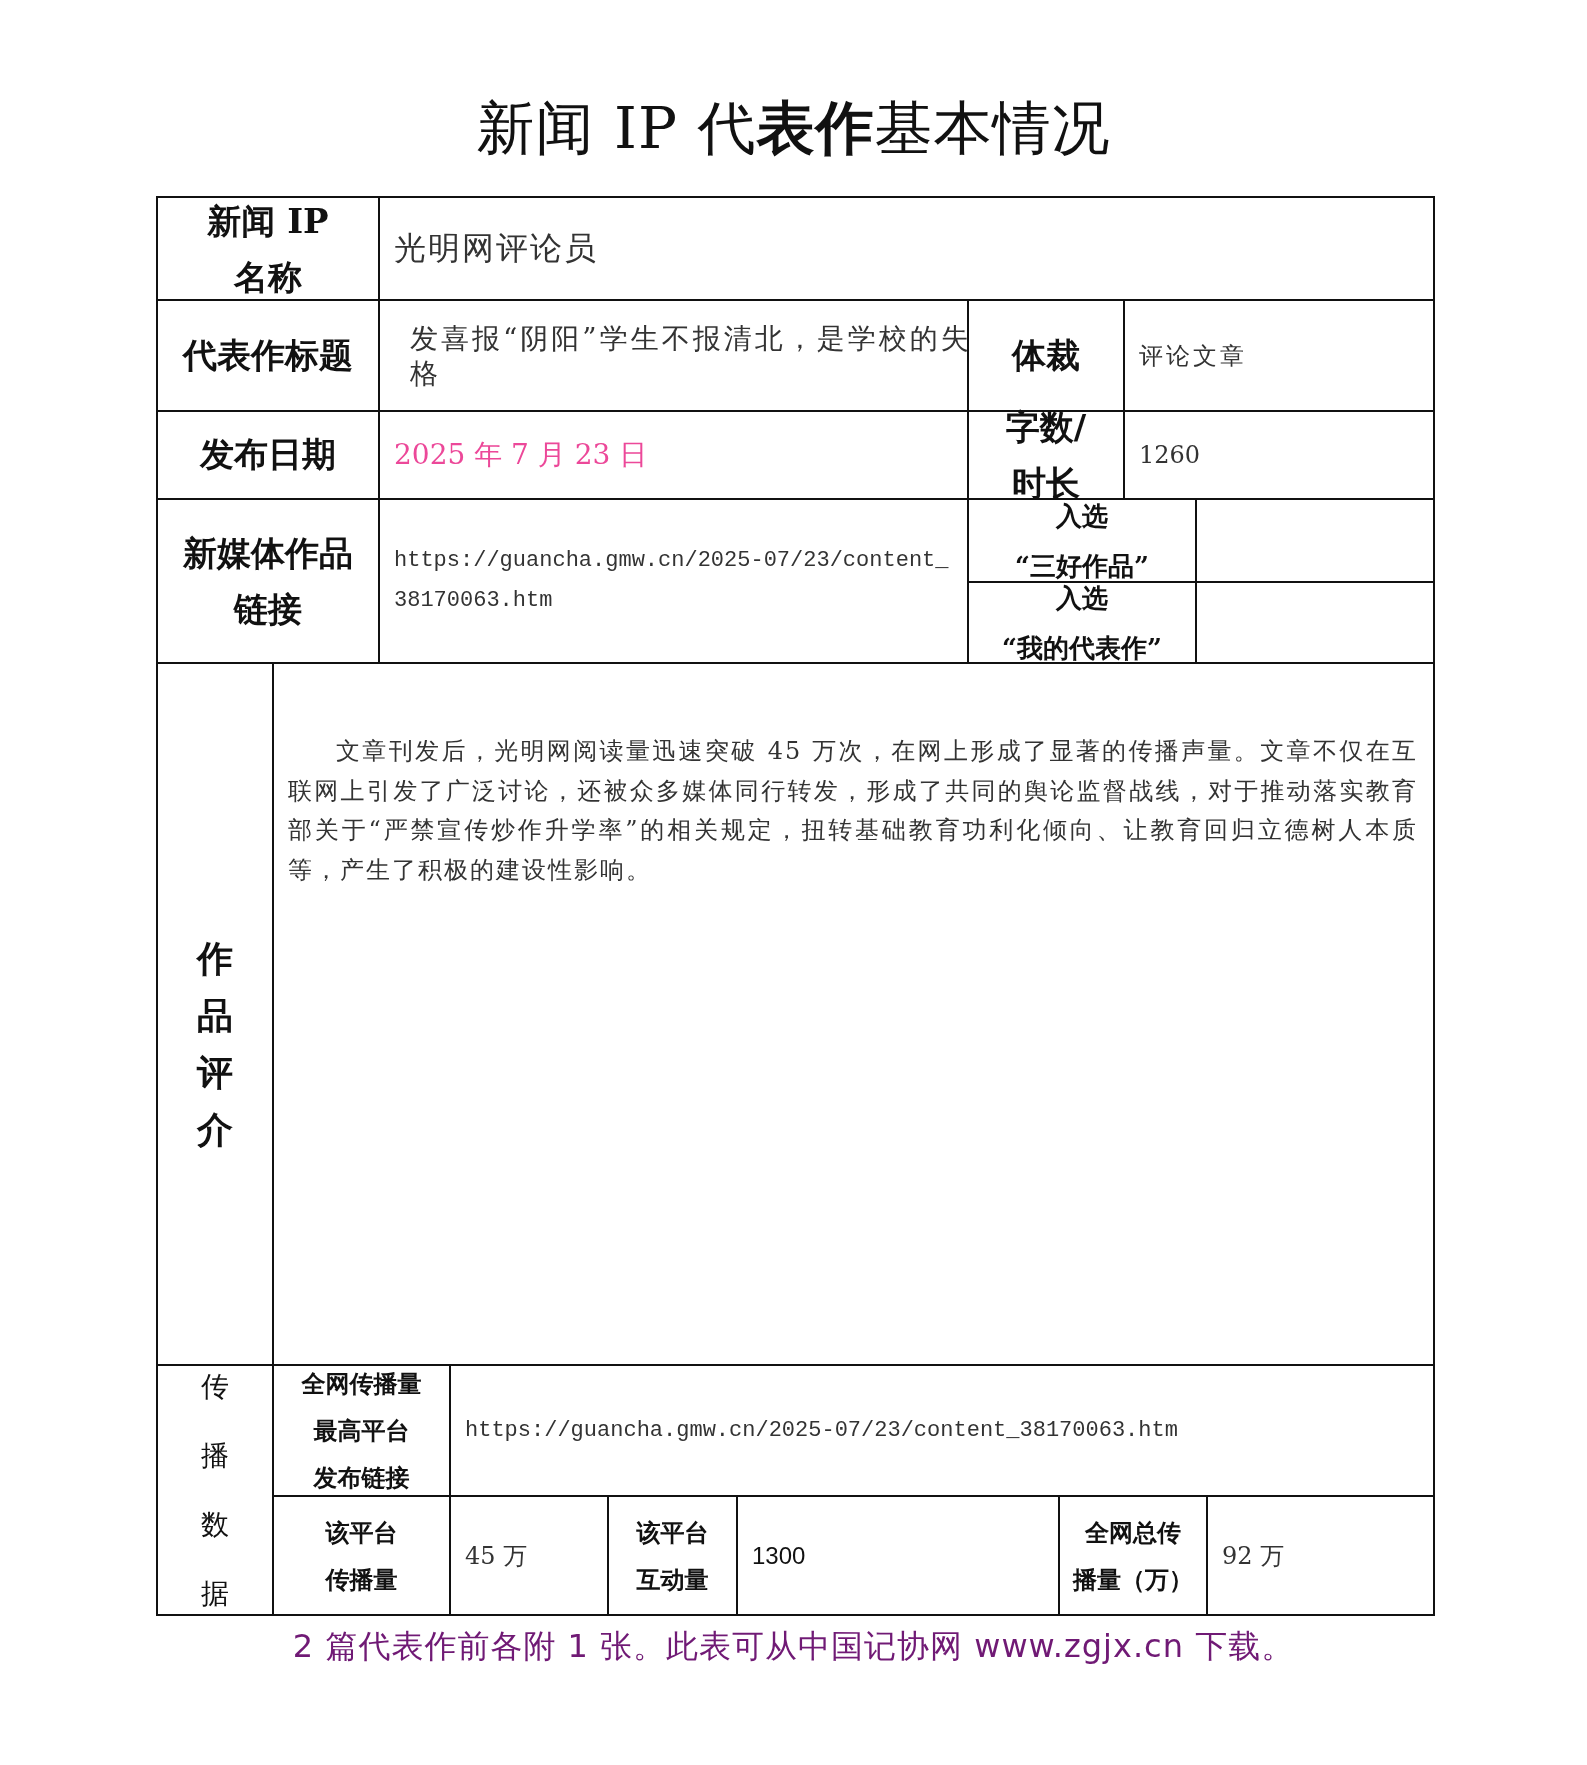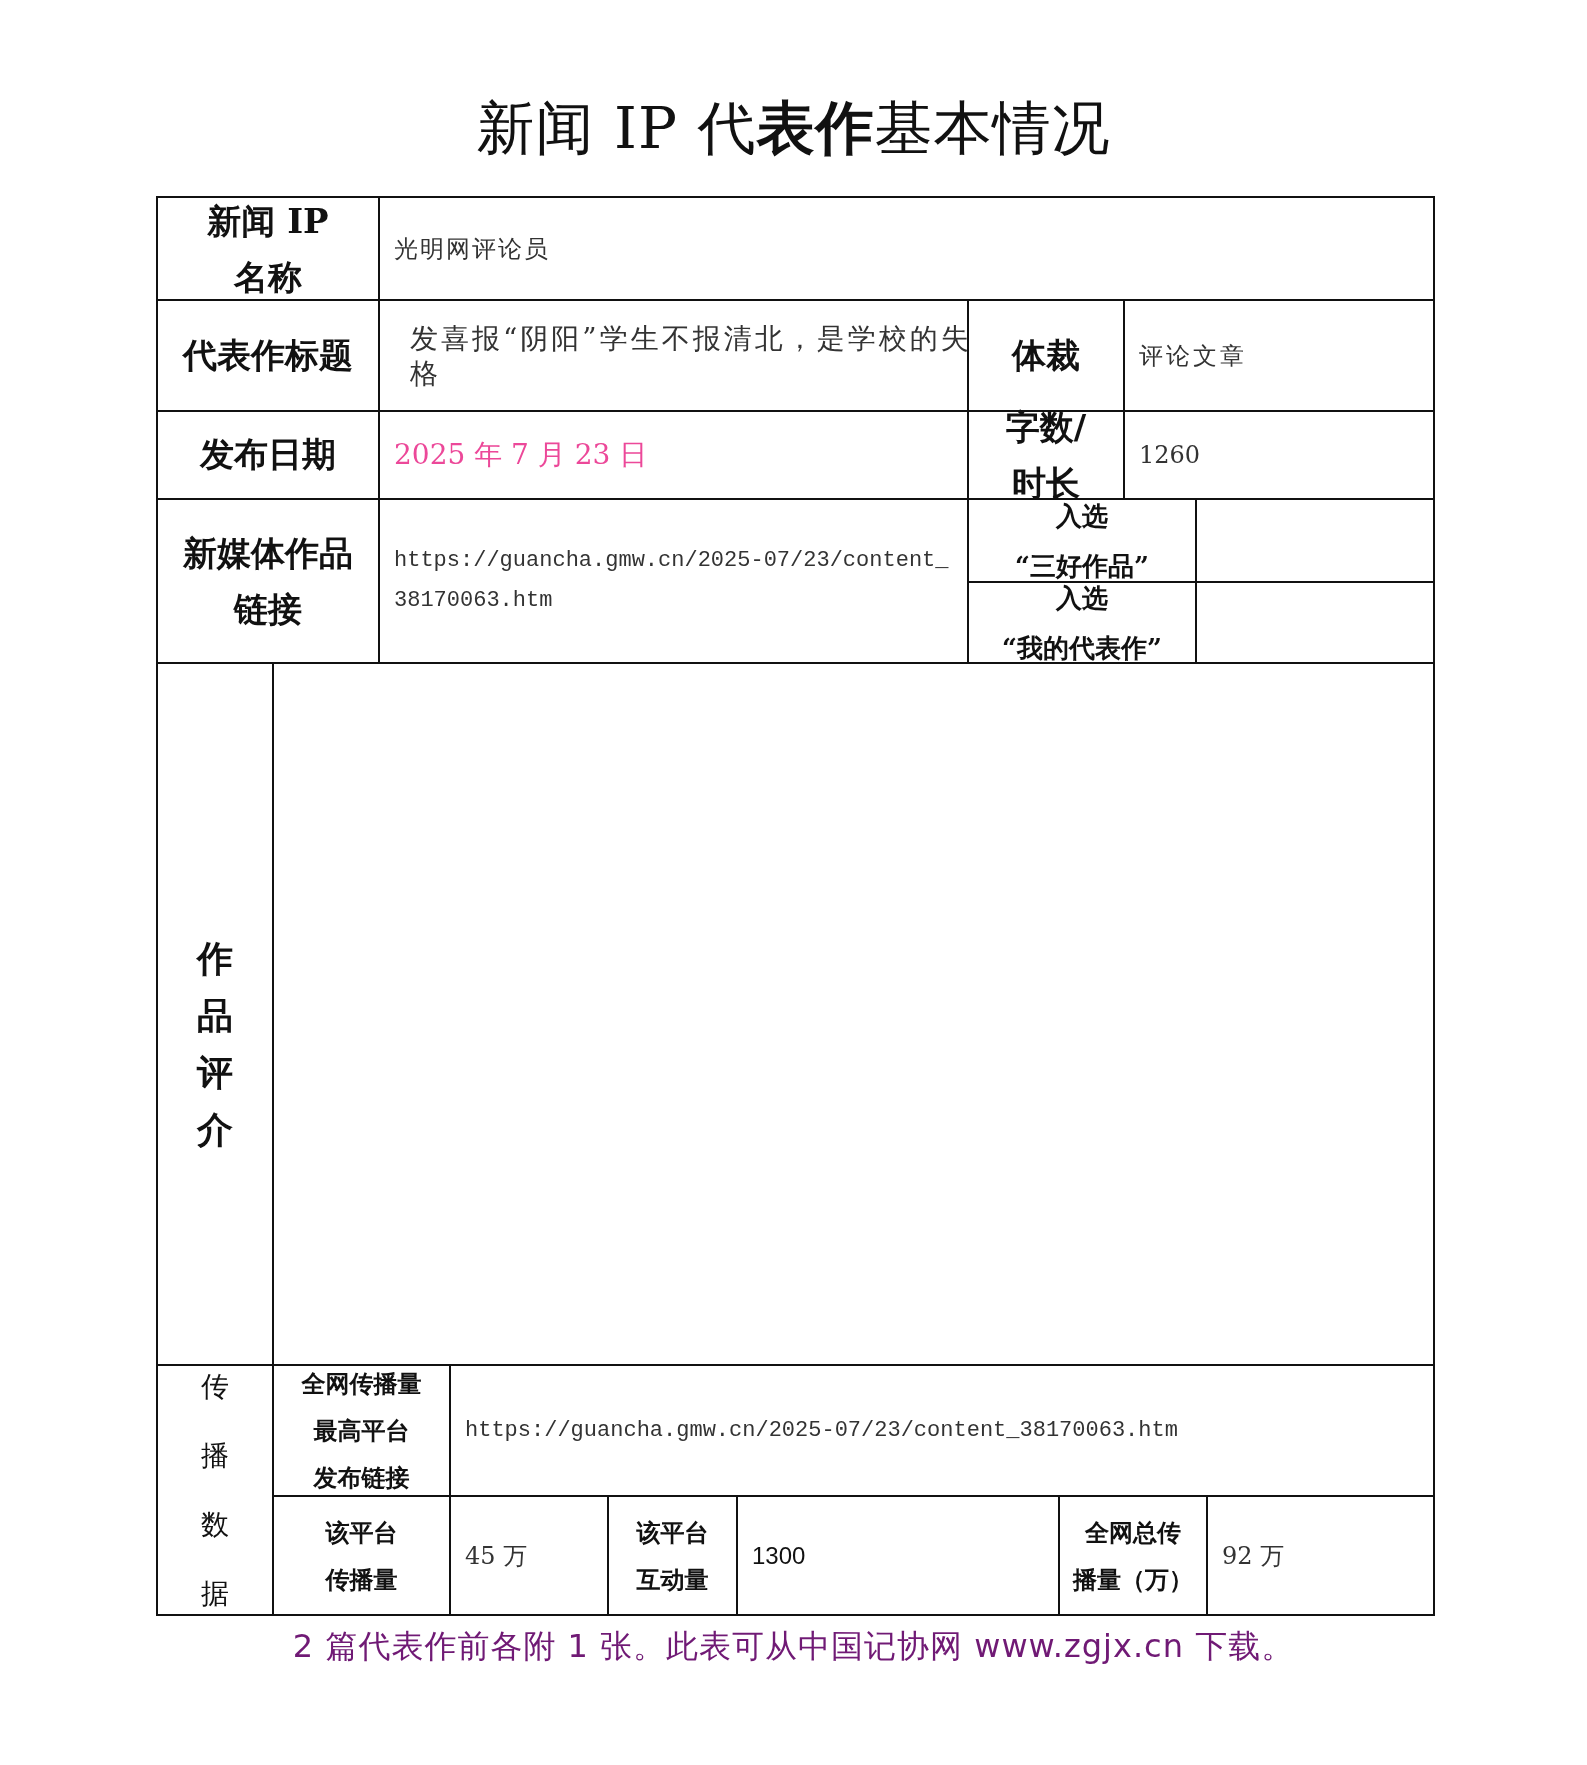--- a/index.html
+++ b/index.html
@@ -46,21 +46,21 @@
   <div class="line-v" style="left:607px; top:1495px; height:120px;"></div>
   <div class="line-v" style="left:736px; top:1495px; height:120px;"></div>
   <div class="line-v" style="left:1058px; top:1495px; height:120px;"></div>
   <div class="line-v" style="left:1206px; top:1495px; height:120px;"></div>
 </div>
 
 <div class="cell lbl vert" style="left:158px; top:198px; width:220px; height:101px; font-size:34px; line-height:40px;">
   <span>新闻 IP</span>
   <span>名称</span>
 </div>
-<div class="cell val" style="left:380px; top:198px; width:1053px; height:101px; font-size:24px; letter-spacing:2px;">光明网评论员</div>
+<div class="cell val" style="left:380px; top:198px; width:1053px; height:101px; font-size:32px; letter-spacing:2px;">光明网评论员</div>
 
 <div class="cell lbl" style="left:158px; top:301px; width:220px; height:109px; font-size:34px;">代表作标题</div>
 <div class="cell val" style="left:380px; top:301px; width:587px; height:109px; font-size:28px; line-height:35px; letter-spacing:3px; padding-right:10px;margin-left:16px;">发喜报“阴阳”学生不报清北，是学校的失格</div>
 <div class="cell lbl" style="left:969px; top:301px; width:154px; height:109px; font-size:34px;">体裁</div>
 <div class="cell val" style="left:1125px; top:301px; width:308px; height:109px; font-size:24px; letter-spacing:3px;">评论文章</div>
 
 <div class="cell lbl" style="left:158px; top:412px; width:220px; height:86px; font-size:34px;">发布日期</div>
 <div class="cell val" style="left:380px; top:412px; width:587px; height:86px; font-size:28px; color:#ec4899;">2025 年 7 月 23 日</div>
 <div class="cell lbl vert" style="left:969px; top:412px; width:154px; height:86px; font-size:34px; line-height:40px;">
   <span>字数/</span>
@@ -84,20 +84,21 @@
 </div>
 <div class="cell val" style="left:1197px; top:583px; width:236px; height:79px;"></div>
 
 <div class="cell lbl vert" style="left:158px; top:664px; width:114px; height:700px; font-size:36px; line-height:41px; padding-top:60px;">
   <span>作</span>
   <span>品</span>
   <span>评</span>
   <span>介</span>
 </div>
 <div class="body-text">
+  <p>文章刊发后，光明网阅读量迅速突破 45 万次，在网上形成了显著的传播声量。文章不仅在互联网上引发了广泛讨论，还被众多媒体同行转发，形成了共同的舆论监督战线，对于推动落实教育部关于“严禁宣传炒作升学率”的相关规定，扭转基础教育功利化倾向、让教育回归立德树人本质等，产生了积极的建设性影响。</p>
 </div>
 
 <div class="cell lbl vert" style="left:158px; top:1366px; width:114px; height:248px; font-size:28px; line-height:53px; font-weight:normal; color:#111;">
   <span>传</span>
   <span>播</span>
   <span>数</span>
   <span>据</span>
 </div>
 
 <div class="cell lbl vert" style="left:274px; top:1366px; width:175px; height:129px; font-size:24px; line-height:31px;">

